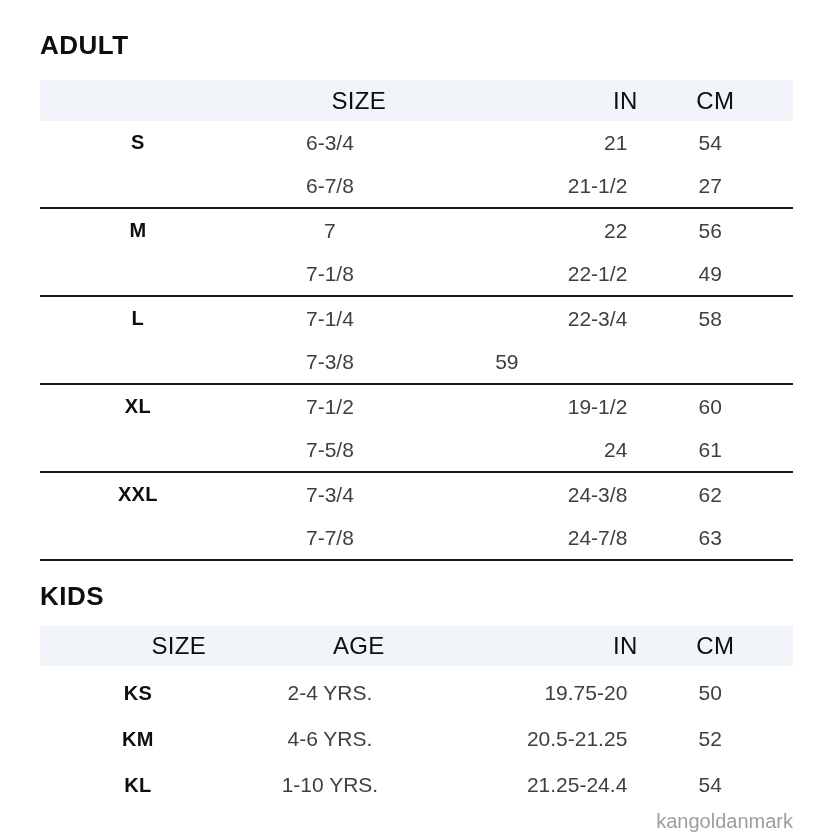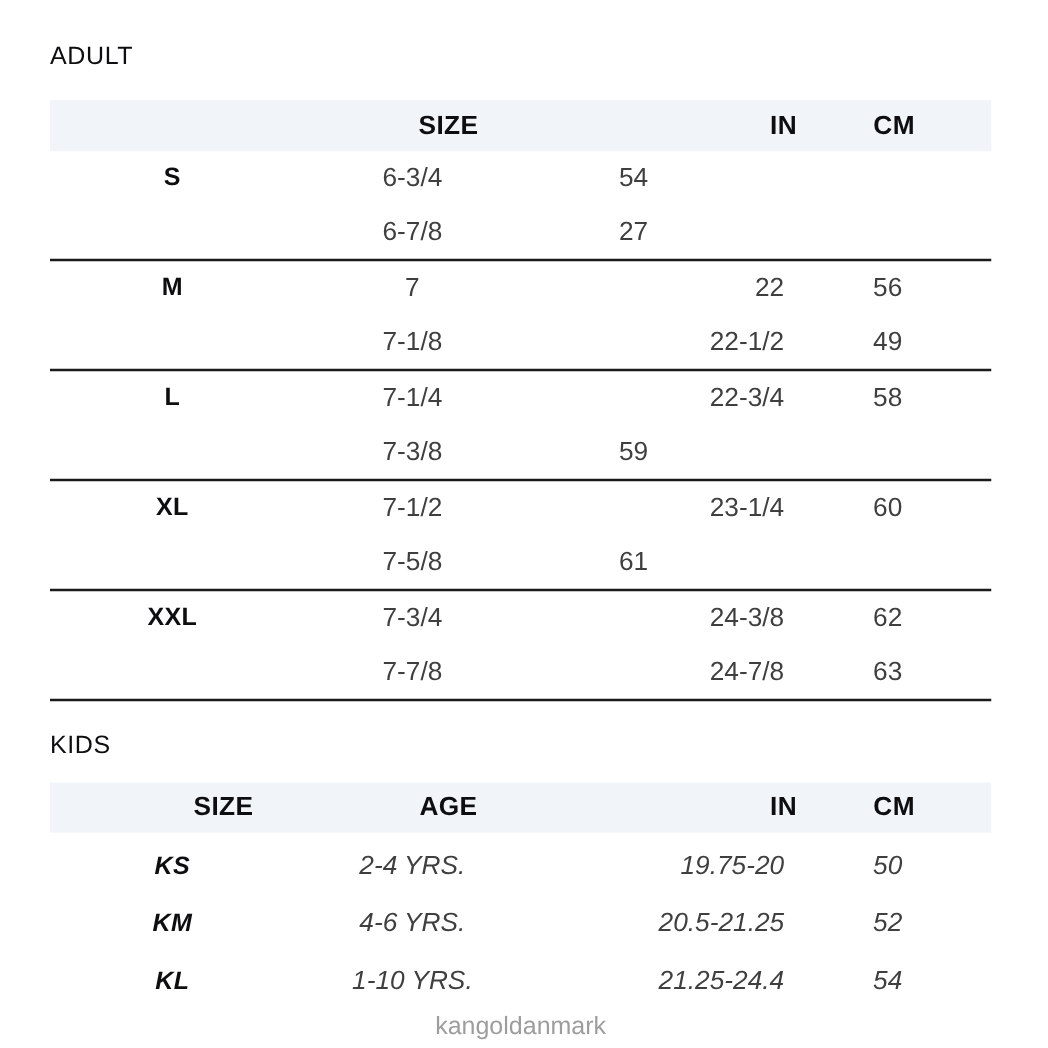--- a/index.html
+++ b/index.html
@@ -13,65 +13,65 @@
   }
   *{box-sizing:border-box;margin:0;padding:0;}
   html,body{width:838px;height:838px;overflow:hidden;}
   body{
     background:var(--page-bg);
     font-family:"Liberation Sans","DejaVu Sans",sans-serif;
     color:var(--data-text);
   }
   .sheet{padding:30px 45px 0 40px;}
   .section-title{
-    font-size:20px;
+    font-size:26px;
     line-height:30px;
-    font-weight:400;
+    font-weight:700;
     letter-spacing:.5px;
     color:var(--heading-text);
   }
   .title-adult{margin-bottom:20px;}
   .title-kids{margin-top:20px;margin-bottom:15px;}
   .table{width:100%;}
   .thead{
     display:flex;
     align-items:center;
     background:var(--header-band-bg);
-    font-weight:700;
-    font-size:21px;
+    font-weight:400;
+    font-size:24px;
     color:var(--heading-text);
     letter-spacing:.3px;
     padding-left:47px;
   }
   .thead.adult{height:41px;}
   .thead.kids{height:40px;}
   .row{
     display:flex;
     align-items:center;
     font-size:21px;
     color:var(--data-text);
   }
   .row.adult{height:43px;}
-  .row.kids{height:46px;font-style:italic;}
+  .row.kids{height:46px;}
   .kids-body{margin-top:4px;}
   .group{border-bottom:2px solid var(--divider);}
   .c{text-align:center;}
   .c1{width:26%;}
   .c2{width:25%;}
   .c3{width:27%;text-align:right;}
   .c4{width:22%;}
   .lbl{
     font-weight:700;
     font-size:20px;
     color:var(--heading-text);
     letter-spacing:.3px;
   }
   .footer{
     margin-top:1px;
-    text-align:center;
+    text-align:right;
     font-size:20px;
     line-height:24px;
     color:var(--footer-text);
   }
 </style>
 </head>
 <body>
 
 <div class="sheet">
 
@@ -83,25 +83,27 @@
         <div class="c c1"></div>
         <div class="c c2">SIZE</div>
         <div class="c c3">IN</div>
         <div class="c c4">CM</div>
       </div>
 
       <div class="group">
         <div class="row adult">
           <div class="c c1 lbl">S</div>
           <div class="c c2">6-3/4</div>
+          <div class="c c3">21</div>
           <div class="c c4">54</div>
         </div>
         <div class="row adult">
           <div class="c c1"></div>
           <div class="c c2">6-7/8</div>
+          <div class="c c3">21-1/2</div>
           <div class="c c4">27</div>
         </div>
       </div>
 
       <div class="group">
         <div class="row adult">
           <div class="c c1 lbl">M</div>
           <div class="c c2">7</div>
           <div class="c c3">22</div>
           <div class="c c4">56</div>
@@ -125,26 +127,27 @@
           <div class="c c1"></div>
           <div class="c c2">7-3/8</div>
           <div class="c c4">59</div>
         </div>
       </div>
 
       <div class="group">
         <div class="row adult">
           <div class="c c1 lbl">XL</div>
           <div class="c c2">7-1/2</div>
-          <div class="c c3">23-1/4</div>
+          <div class="c c3">19-1/2</div>
           <div class="c c4">60</div>
         </div>
         <div class="row adult">
           <div class="c c1"></div>
           <div class="c c2">7-5/8</div>
+          <div class="c c3">24</div>
           <div class="c c4">61</div>
         </div>
       </div>
 
       <div class="group">
         <div class="row adult">
           <div class="c c1 lbl">XXL</div>
           <div class="c c2">7-3/4</div>
           <div class="c c3">24-3/8</div>
           <div class="c c4">62</div>

